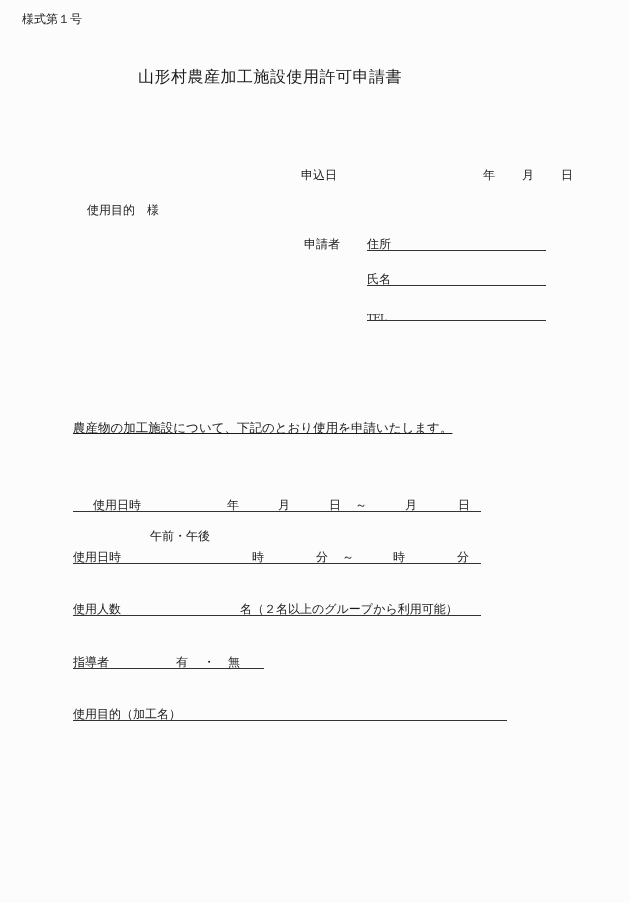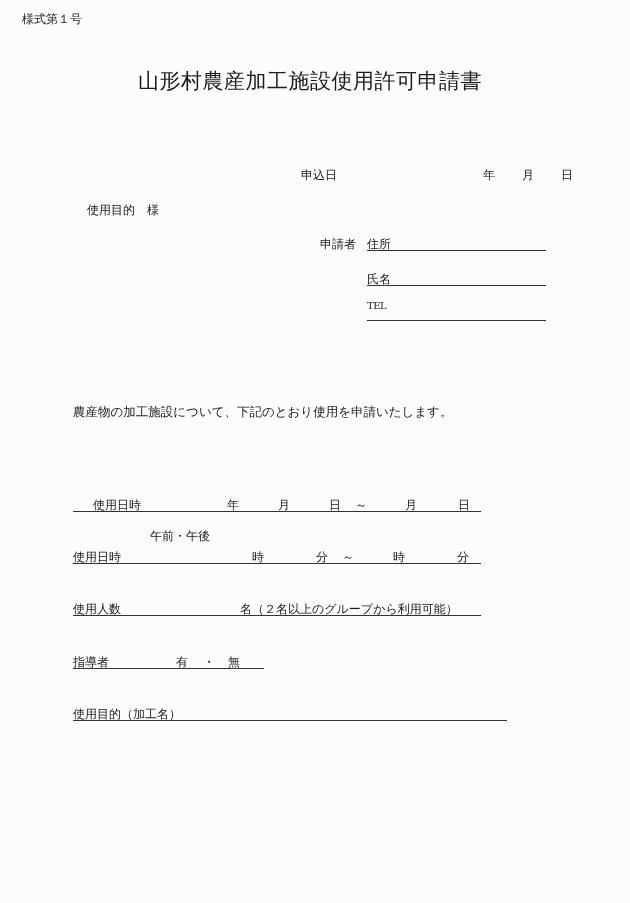--- a/index.html
+++ b/index.html
@@ -12,21 +12,21 @@
       background: #fcfcfc;
       position: relative;
       overflow: hidden;
       font-family: "DejaVu Serif", "Liberation Serif", serif;
       color: #1a1a1a;
     }
     .abs { position: absolute; white-space: nowrap; }
     .small { font-size: 12px; }
     .body-text { font-size: 12.5px; }
     .title {
-      font-size: 21px;
+      font-size: 16px;
       font-family: "DejaVu Sans", "Liberation Sans", sans-serif;
       font-weight: normal;
       letter-spacing: 0.5px;
     }
     .uline {
       position: absolute;
       height: 1px;
       background: #333;
     }
     .tel {
@@ -43,32 +43,32 @@
 
   <div class="abs title" style="left:138px; top:67px;">山形村農産加工施設使用許可申請書</div>
 
   <div class="abs small" style="left:301px; top:167px;">申込日</div>
   <div class="abs small" style="left:483px; top:167px;">年</div>
   <div class="abs small" style="left:522px; top:167px;">月</div>
   <div class="abs small" style="left:561px; top:167px;">日</div>
 
   <div class="abs small" style="left:87px; top:202px;">使用目的　様</div>
 
-  <div class="abs small" style="left:304px; top:236px;margin-left:16px;">申請者</div>
+  <div class="abs small" style="left:304px; top:236px;">申請者</div>
 
   <div class="abs small" style="left:367px; top:236px;">住所</div>
   <div class="uline" style="left:367px; top:250px; width:179px;"></div>
 
   <div class="abs small" style="left:367px; top:271px;">氏名</div>
   <div class="uline" style="left:367px; top:285px; width:179px;"></div>
 
-  <div class="abs tel" style="left:367px; top:300px;">TEL</div>
+  <div class="abs tel" style="left:367px; top:312px;">TEL</div>
   <div class="uline" style="left:367px; top:320px; width:179px;"></div>
 
-  <div class="abs body-text" style="left:73px; top:404px;">農産物の加工施設について、下記のとおり使用を申請いたします。</div>
+  <div class="abs body-text" style="left:73px; top:420px;text-decoration:underline;">農産物の加工施設について、下記のとおり使用を申請いたします。</div>
 
   <div>
     <div class="abs small" style="left:73px; top:497px;margin-left:20px;">使用日時</div>
     <div class="abs small" style="left:227px; top:497px;">年</div>
     <div class="abs small" style="left:278px; top:497px;">月</div>
     <div class="abs small" style="left:329px; top:497px;">日</div>
     <div class="abs small" style="left:355px; top:497px;">～</div>
     <div class="abs small" style="left:405px; top:497px;">月</div>
     <div class="abs small" style="left:458px; top:497px;">日</div>
     <div class="uline" style="left:73px; top:511px; width:408px;"></div>

